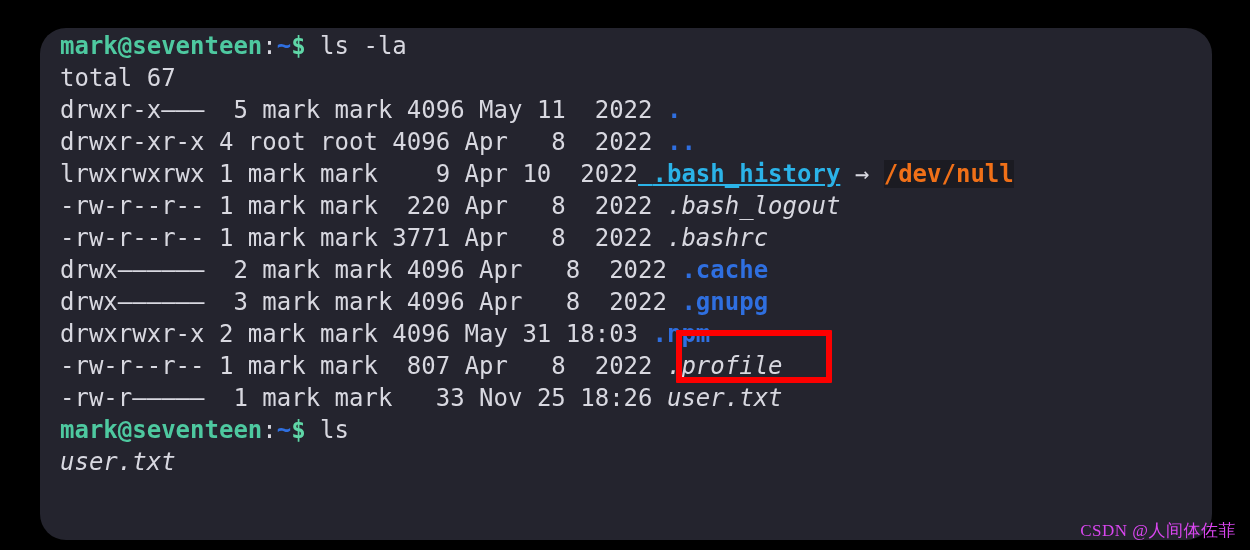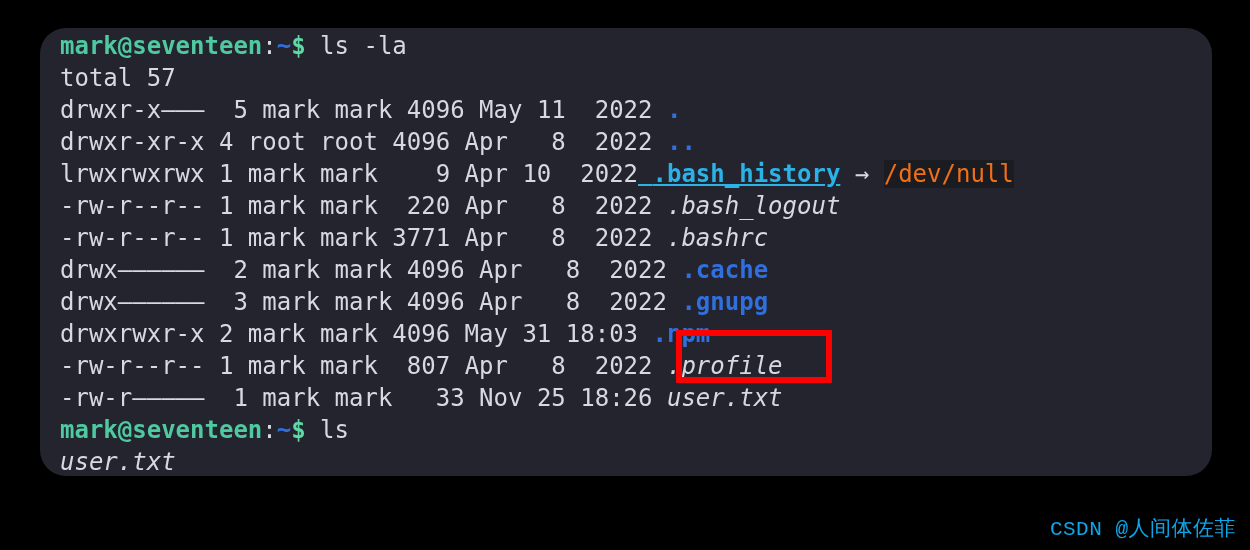--- a/index.html
+++ b/index.html
@@ -20,21 +20,21 @@
     height: 550px;
     background: #000000;
   }
 
   
   #terminal {
     position: absolute;
     left: 40px;
     top: 28px;
     width: 1172px;
-    height: 448px;
+    height: 512px;
     background: #24242e;
     border-radius: 26px;
     overflow: hidden;
   }
 
   #terminal-inner {
     position: absolute;
     left: 0;
     top: -30px;           
     width: 100%;
@@ -54,21 +54,21 @@
   
   .c-user   { color: #4ec9a0; font-weight: bold; }   
   .c-colon  { color: #d8d8e0; }
   .c-path   { color: #2f6fe0; font-weight: bold; }   
   .c-dollar { color: #5fd7a7; font-weight: bold; }
   .c-cmd    { color: #d8d8e0; }
   .c-out    { color: #d8d8e0; }
   .c-dir    { color: #2f6fe0; font-weight: bold; }   
   .c-link   { color: #2bb3e8; font-weight: bold; text-decoration: underline; }   
   .c-arrow  { color: #d8d8e0; }
-  .c-broken { color: #f07018; font-weight: normal; background: #1b1b22; }
+  .c-broken { color: #f07018; font-weight: bold; background: #1b1b22; }
   .c-file   { color: #d8d8e0; font-style: italic; }
 
   .cursor {
     display: inline-block;
     width: 14px;
     height: 22px;
     background: #ffffff;
     vertical-align: -4px;
   }
 
@@ -82,39 +82,39 @@
     border: 6px solid #fd0000;
     border-radius: 1px;
     pointer-events: none;
   }
 
   
   #watermark {
     position: absolute;
     right: 14px;
     bottom: 8px;
-    color: #0ea5e9;
-    font-size: 21px;
-    font-family: Liberation Mono, monospace;
+    color: #d946ef;
+    font-size: 17px;
+    font-family: Liberation Serif, serif;
     letter-spacing: 0.5px;
   }
 </style>
 </head>
 <body>
 
 <div id="stage">
 
   <div id="terminal">
     <div id="terminal-inner">
 
       <div class="line"></div>
 
       <div class="line"><span class="c-user">mark@seventeen</span><span class="c-colon">:</span><span class="c-path">~</span><span class="c-dollar">$</span><span class="c-cmd"> <span>ls -la</span></span></div>
 
-      <div class="line"><span class="c-out">total 57</span></div>
+      <div class="line"><span class="c-out">total 67</span></div>
 
       <div class="line"><span class="c-out">drwxr-x——— </span><span class="c-out"> <span>5</span></span><span class="c-out"> <span>mark</span></span><span class="c-out"> <span>mark</span></span><span class="c-out"> <span>4096</span></span><span class="c-out"> <span>May</span></span><span class="c-out"> <span>11</span></span><span class="c-out">  <span>2022</span></span><span class="c-dir"> <span>.</span></span></div>
 
       <div class="line"><span class="c-out">drwxr-xr-x</span><span class="c-out"> <span>4</span></span><span class="c-out"> <span>root</span></span><span class="c-out"> <span>root</span></span><span class="c-out"> <span>4096</span></span><span class="c-out"> <span>Apr</span></span><span class="c-out">   <span>8</span></span><span class="c-out">  <span>2022</span></span><span class="c-dir"> <span>..</span></span></div>
 
       <div class="line"><span class="c-out">lrwxrwxrwx</span><span class="c-out"> <span>1</span></span><span class="c-out"> <span>mark</span></span><span class="c-out"> <span>mark</span></span><span class="c-out">    <span>9</span></span><span class="c-out"> <span>Apr</span></span><span class="c-out"> <span>10</span></span><span class="c-out">  <span>2022</span></span><span class="c-link"> <span>.bash_history</span></span><span class="c-arrow"> <span>→</span> </span><span class="c-broken">/dev/null</span></div>
 
       <div class="line"><span class="c-out">-rw-r--r--</span><span class="c-out"> <span>1</span></span><span class="c-out"> <span>mark</span></span><span class="c-out"> <span>mark</span></span><span class="c-out">  <span>220</span></span><span class="c-out"> <span>Apr</span></span><span class="c-out">   <span>8</span></span><span class="c-out">  <span>2022</span></span><span class="c-file"> <span>.bash_logout</span></span></div>
 
       <div class="line"><span class="c-out">-rw-r--r--</span><span class="c-out"> <span>1</span></span><span class="c-out"> <span>mark</span></span><span class="c-out"> <span>mark</span></span><span class="c-out"> <span>3771</span></span><span class="c-out"> <span>Apr</span></span><span class="c-out">   <span>8</span></span><span class="c-out">  <span>2022</span></span><span class="c-file"> <span>.bashrc</span></span></div>

